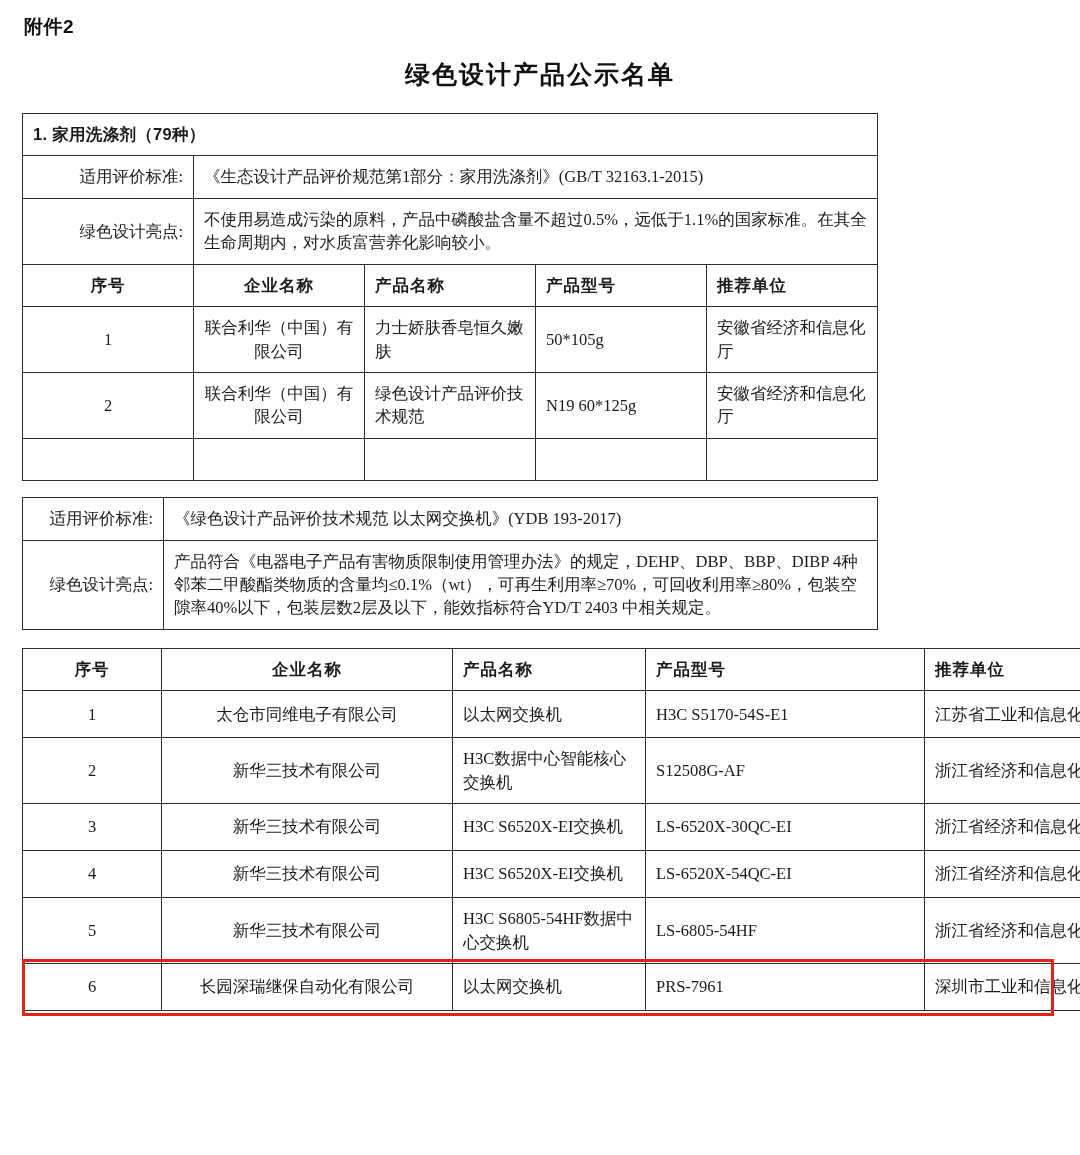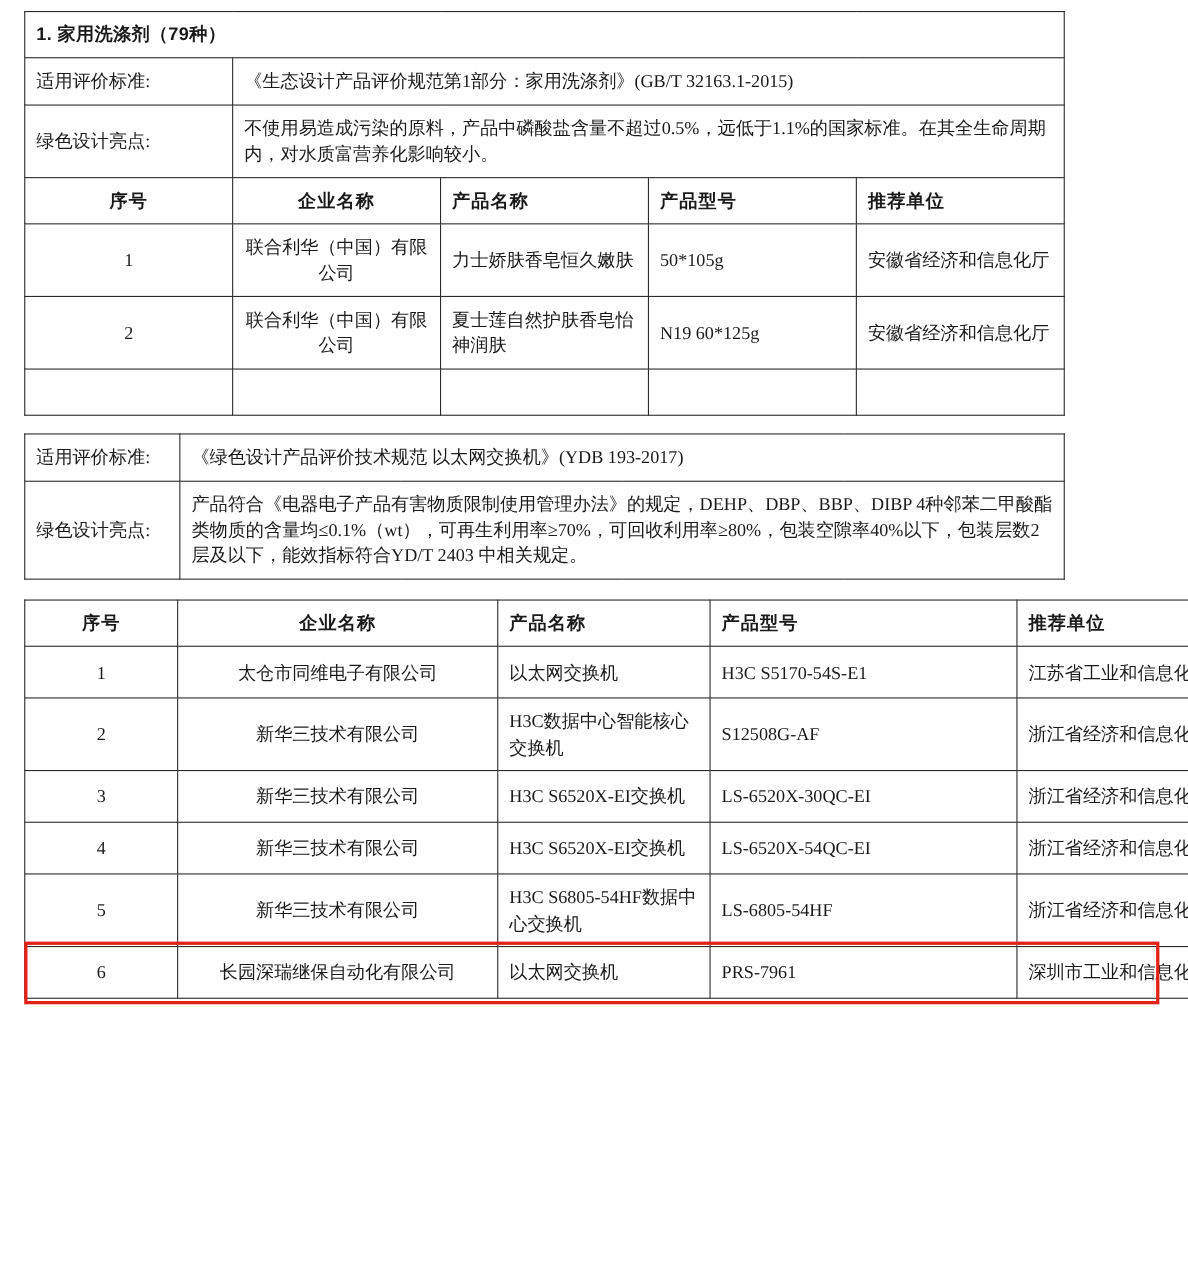--- a/index.html
+++ b/index.html
@@ -33,42 +33,42 @@
     font-family: "Liberation Sans", sans-serif;
     font-size: 25px;
     font-weight: bold;
     letter-spacing: 2px;
     margin: 0 0 22px 0;
     color: #111;
   }
 
   table.grid {
     border-collapse: collapse;
-    width: 946px;
+    width: 856px;
     table-layout: fixed;
     margin: 0 0 0 0;
   }
   table.grid td {
     border: 1px solid #2b2b2b;
     padding: 9px 10px;
     font-size: 16.5px;
     line-height: 1.42;
     vertical-align: middle;
     word-break: break-all;
   }
   .sec-head td {
     font-family: "Liberation Sans", sans-serif;
     font-weight: bold;
     font-size: 17.5px;
     padding: 14px 12px;
     letter-spacing: 0.3px;
   }
   .lbl {
     width: 120px;
-    text-align: left;
+    text-align: right;
     vertical-align: middle;
     font-size: 16px;
   }
   .lbl.mid { vertical-align: middle; margin-left: 31px; }
   .val { text-align: left; }
   .colhead td {
     font-weight: bold;
     font-size: 17.5px;
     padding: 16px 6px;
     letter-spacing: 1px;
@@ -107,21 +107,23 @@
     border: 3px solid #e2231a;
     box-sizing: border-box;
     pointer-events: none;
   }
 </style>
 </head>
 <body>
 
 <div class="page">
 
-
+  <div class="attachment-label">附件2</div>
+
+  <div class="doc-title">绿色设计产品公示名单</div>
 
   <table class="grid">
     <tbody>
         <tr class="sec-head">
       <td colspan="5">1. 家用洗涤剂（79种）</td>
     </tr>
     <tr>
       <td class="lbl">适用评价标准:</td>
       <td class="val" colspan="4">《生态设计产品评价规范第1部分：家用洗涤剂》(GB/T 32163.1-2015)</td>
     </tr>
@@ -139,21 +141,21 @@
     <tr class="data-row">
       <td class="c-no">1</td>
       <td class="c-comp">联合利华（中国）有限公司</td>
       <td class="c-prod">力士娇肤香皂恒久嫩肤</td>
       <td class="c-model">50*105g</td>
       <td class="c-rec">安徽省经济和信息化厅</td>
     </tr>
     <tr class="data-row">
       <td class="c-no">2</td>
       <td class="c-comp">联合利华（中国）有限公司</td>
-      <td class="c-prod">夏士莲自然护肤香皂怡神润肤</td>
+      <td class="c-prod">绿色设计产品评价技术规范</td>
       <td class="c-model">N19 60*125g</td>
       <td class="c-rec">安徽省经济和信息化厅</td>
     </tr>
     <tr class="partial-row">
       <td class="c-no">&nbsp;</td>
       <td class="c-comp">&nbsp;</td>
       <td class="c-prod">&nbsp;</td>
       <td class="c-model">&nbsp;</td>
       <td class="c-rec">&nbsp;</td>
     </tr>

